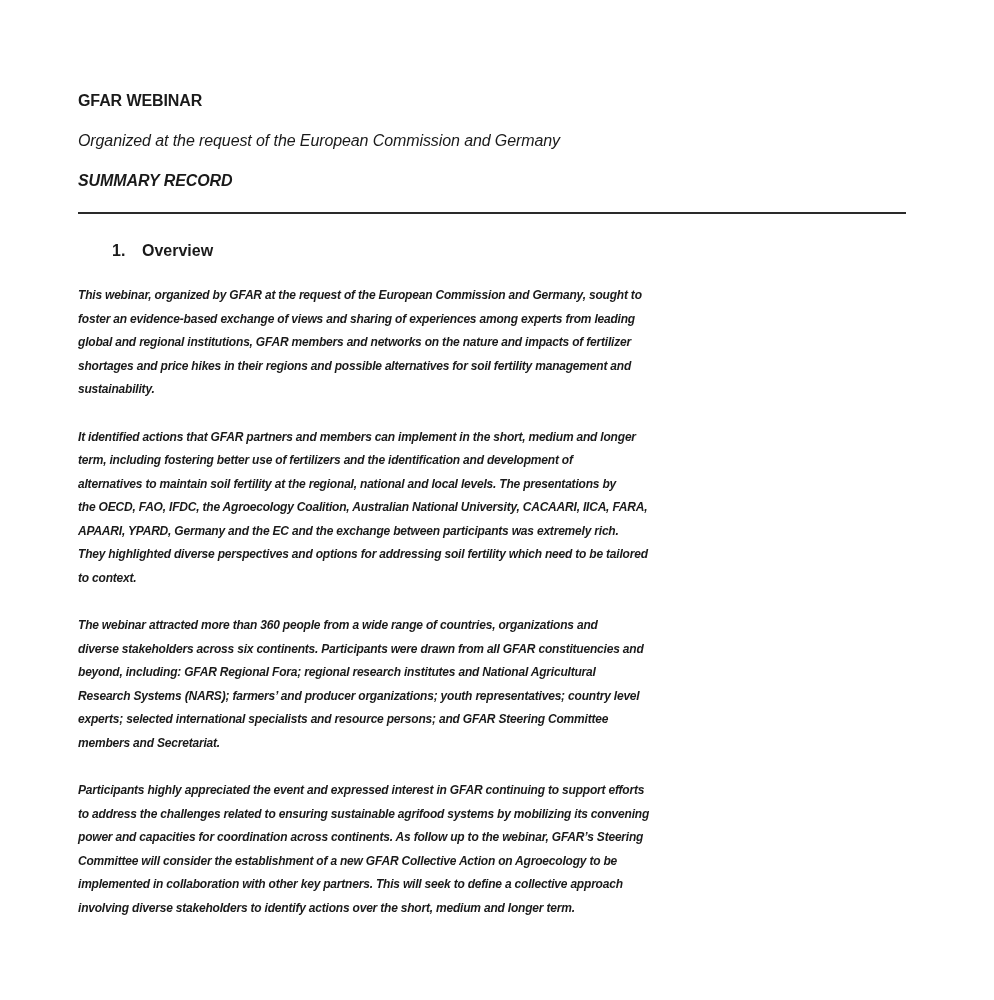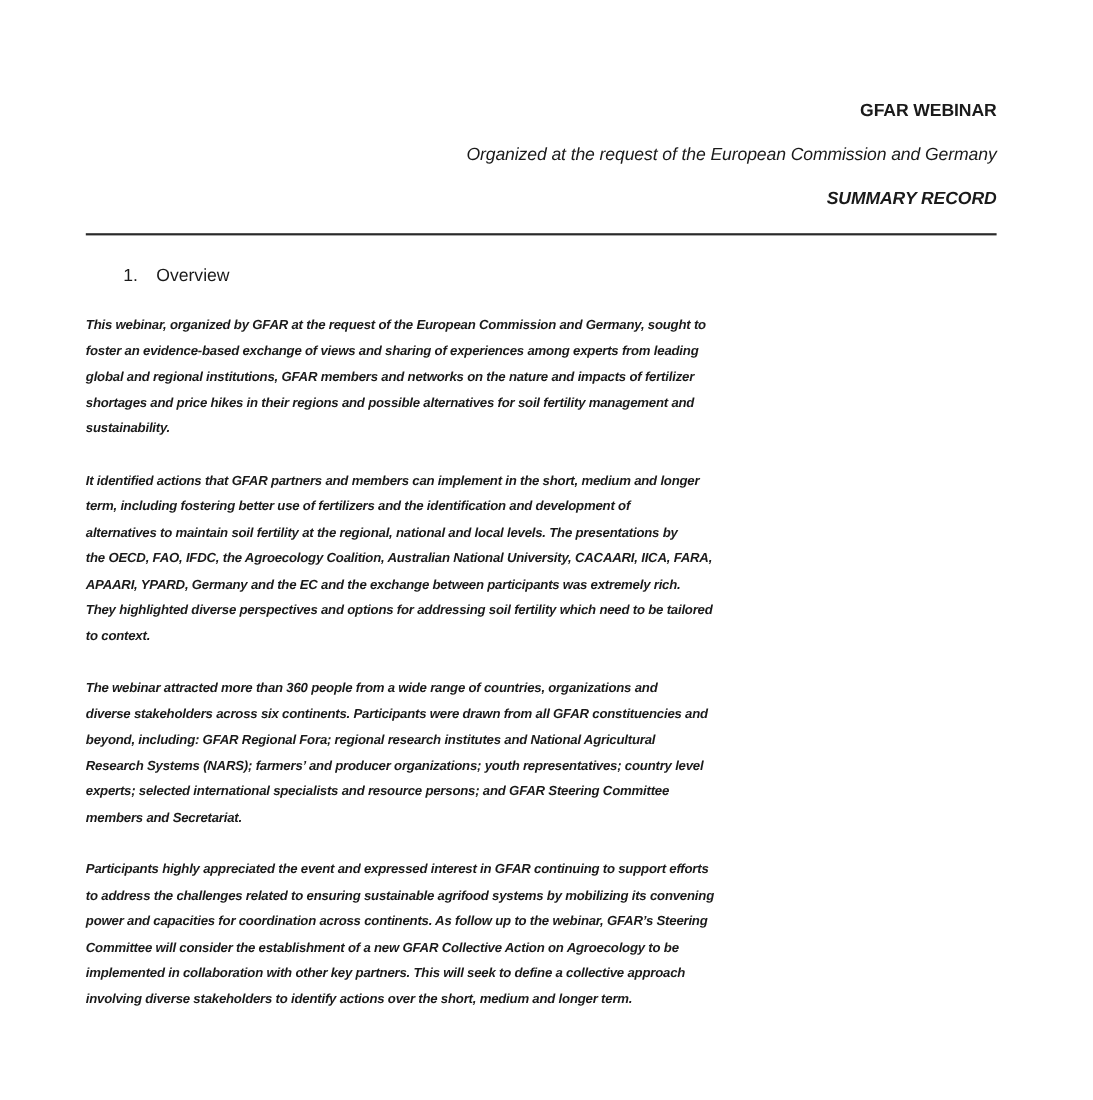--- a/index.html
+++ b/index.html
@@ -15,40 +15,40 @@
   .page {
     box-sizing: border-box;
     width: 994px;
     height: 1000px;
     padding: 92px 0 0 78px;
   }
   .content {
     width: 828px;
   }
   .doc-header .h {
-    text-align: right;
+    text-align: left;
     font-size: 16px;
     line-height: 18px;
     margin: 0 0 22px 0;
     letter-spacing: -0.1px;
     white-space: pre;
   }
   .bold   { font-weight: bold; }
   .italic { font-style: italic; }
   .rule {
     border: 0;
     border-top: 2.5px solid #2a2a2a;
     margin: 2px 0 0 0;
     width: 828px;
   }
   .section-heading {
     margin: 28px 0 0 0;
     padding-left: 34px;
     font-size: 16px;
-    font-weight: normal;
+    font-weight: bold;
     line-height: 18px;
   }
   .section-number {
     display: inline-block;
     width: 30px;
   }
   .body-para {
     margin: 24px 0 0 0;
     font-size: 12px;
     font-weight: bold;

